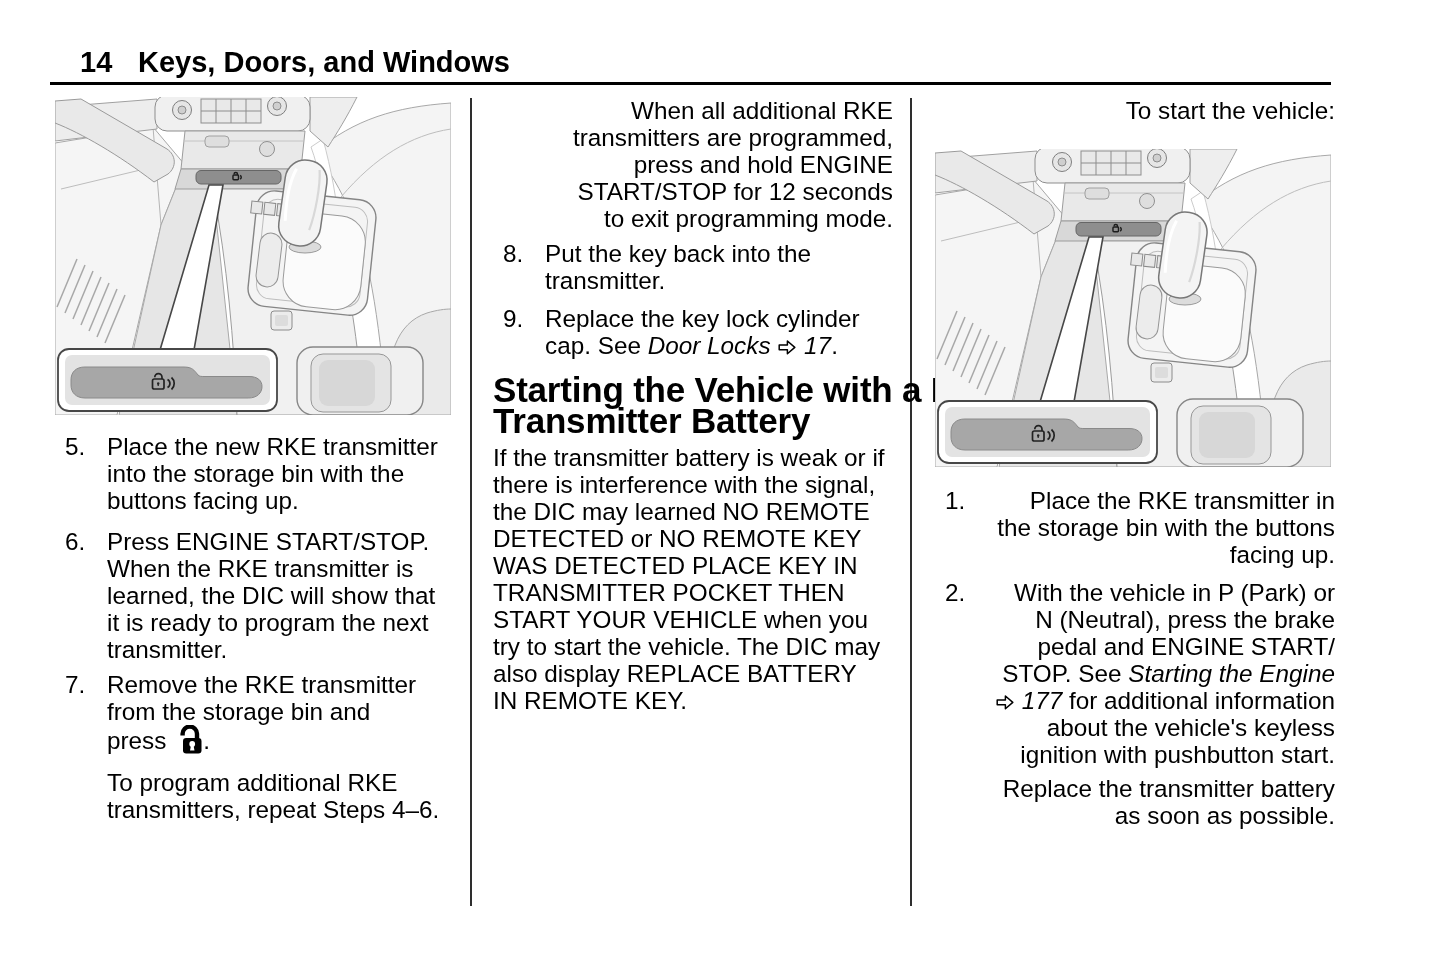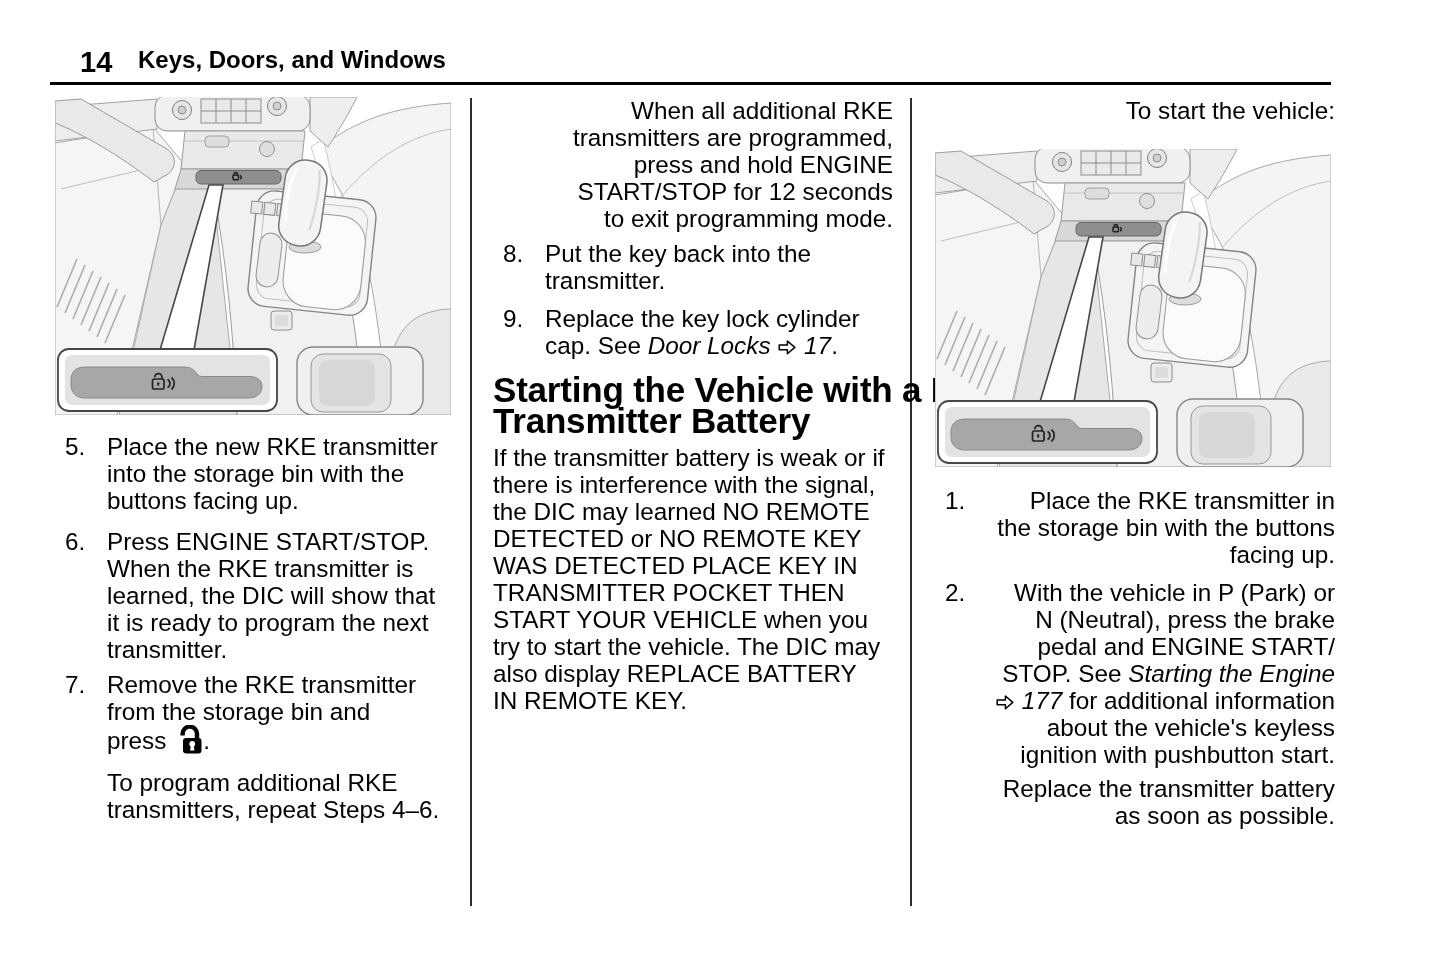--- a/index.html
+++ b/index.html
@@ -1,18 +1,18 @@
 <!DOCTYPE html>
 <html><head>
 <meta charset="utf-8">
 <style>
   html,body{margin:0;padding:0;}
   body{width:1445px;height:965px;background:#fff;font-family:"Liberation Sans","DejaVu Sans",sans-serif;color:#000;position:relative;overflow:hidden;}
   .hdr-num{position:absolute;left:53px;top:46px;font-size:29px;font-weight:bold;margin-left:27px;}
-  .hdr-title{position:absolute;left:138px;top:46px;font-size:24px;font-weight:bold;}
+  .hdr-title{position:absolute;left:138px;top:46px;font-size:29px;font-weight:bold;}
   .hdr-rule{position:absolute;left:50px;top:82px;width:1281px;height:3px;background:#000;}
   .vline{position:absolute;top:98px;height:808px;width:2px;background:#2e2e2e;}
   #vline1{left:470px;} #vline2{left:910px;}
   .col{position:absolute;top:97px;width:400px;}
   #col1{left:55px;} #col2{left:493px;} #col3{left:935px;text-align:right;}
   .ctext{font-size:24.3px;line-height:27px;}
   .tline{white-space:nowrap;}
   .item{position:relative;padding-left:52px;}
   .item .num{position:absolute;left:10px;top:0;}
   .indent{padding-left:52px;}

